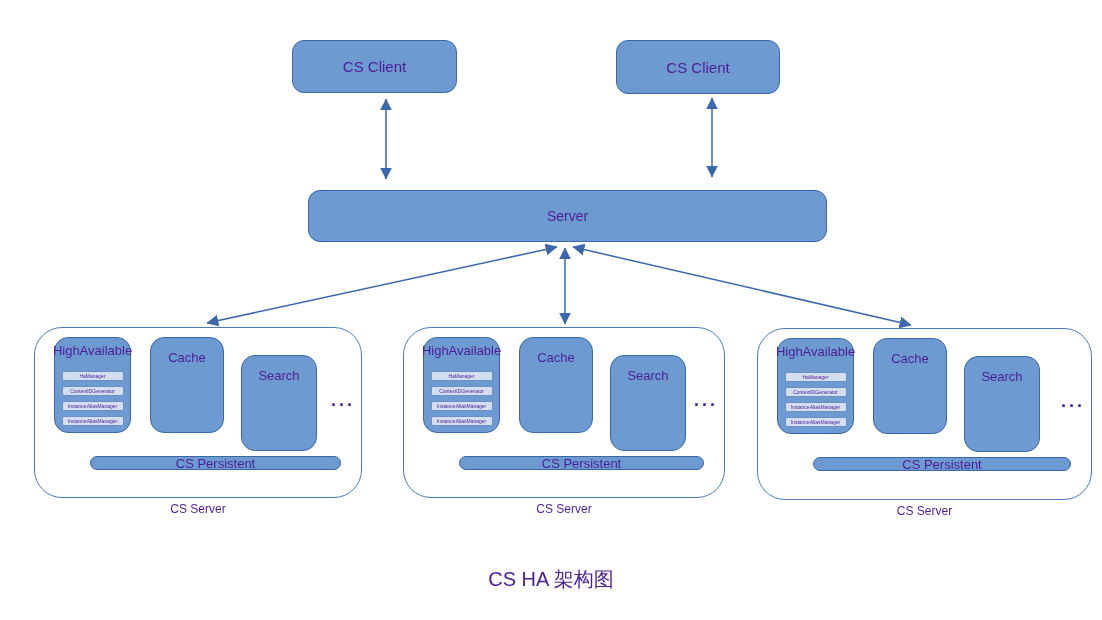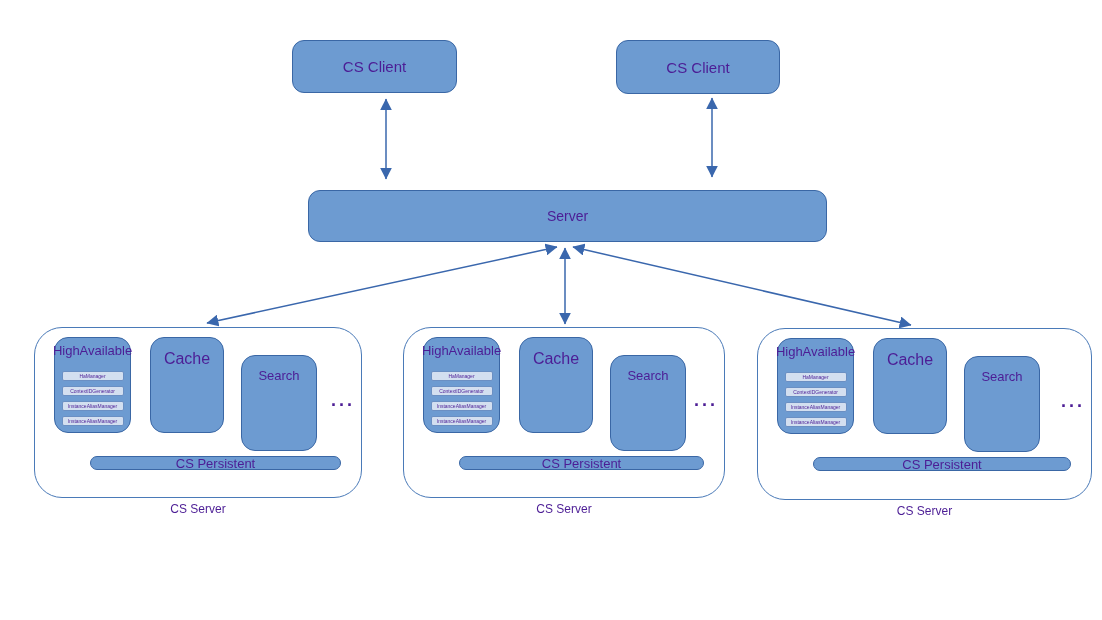--- a/index.html
+++ b/index.html
@@ -52,21 +52,21 @@
     border:1px solid #6a8fc3;
     border-radius:2px;
     margin-bottom:5px;
     font-size:5px;
     line-height:9px;
     display:flex;align-items:center;justify-content:center;
     box-sizing:border-box;
     white-space:nowrap;
     overflow:hidden;
   }
-  .cache{left:115px;top:9px;width:74px;height:96px;padding-top:12px;font-size:16px;}
+  .cache{left:115px;top:9px;width:74px;height:96px;padding-top:12px;font-size:13px;}
   .search{left:206px;top:27px;width:76px;height:96px;padding-top:12px;font-size:13px;}
   .dots{
     position:absolute;right:6px;top:62px;
     font-size:18px;font-weight:bold;letter-spacing:3px;
   }
   .persistent{
     left:20px;right:20px;top:128px;height:14px;
     border-radius:7px;
     display:flex;align-items:center;justify-content:center;
     font-size:13px;
@@ -154,14 +154,15 @@
       <div class="module">InstanceAliasManager</div>
       <div class="module">InstanceAliasManager</div>
     </div>
     <div class="inner cache">Cache</div>
     <div class="inner search">Search</div>
     <div class="dots">...</div>
     <div class="inner persistent">CS Persistent</div>
   </div>
   <div id="label3" class="server-label">CS Server</div>
 
+  <div id="diagram-title">CS HA 架构图</div>
 
 </div>
 
 </body></html>

